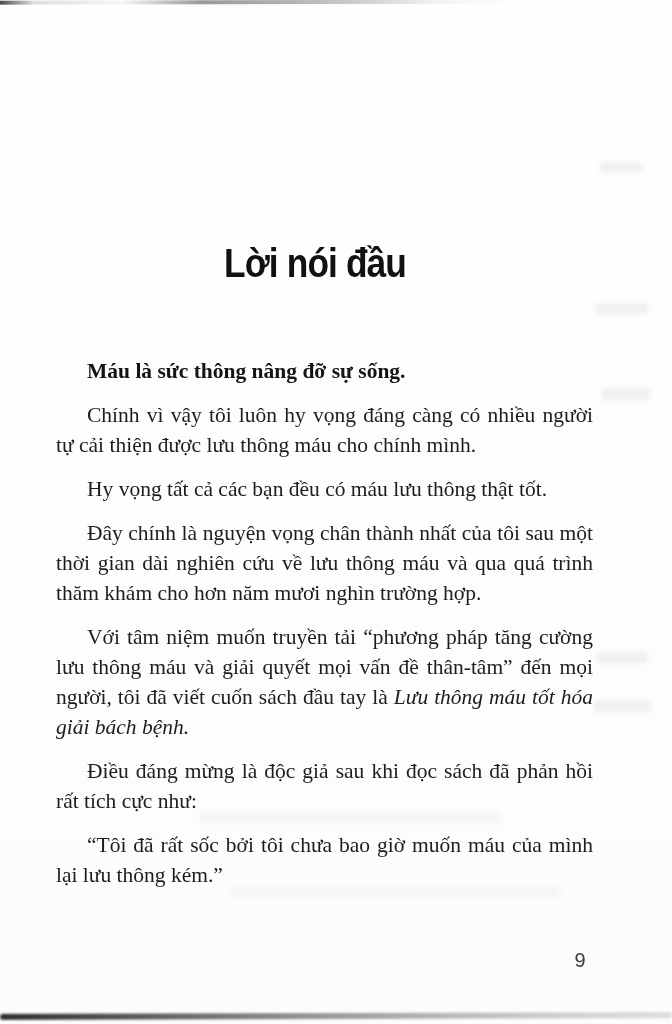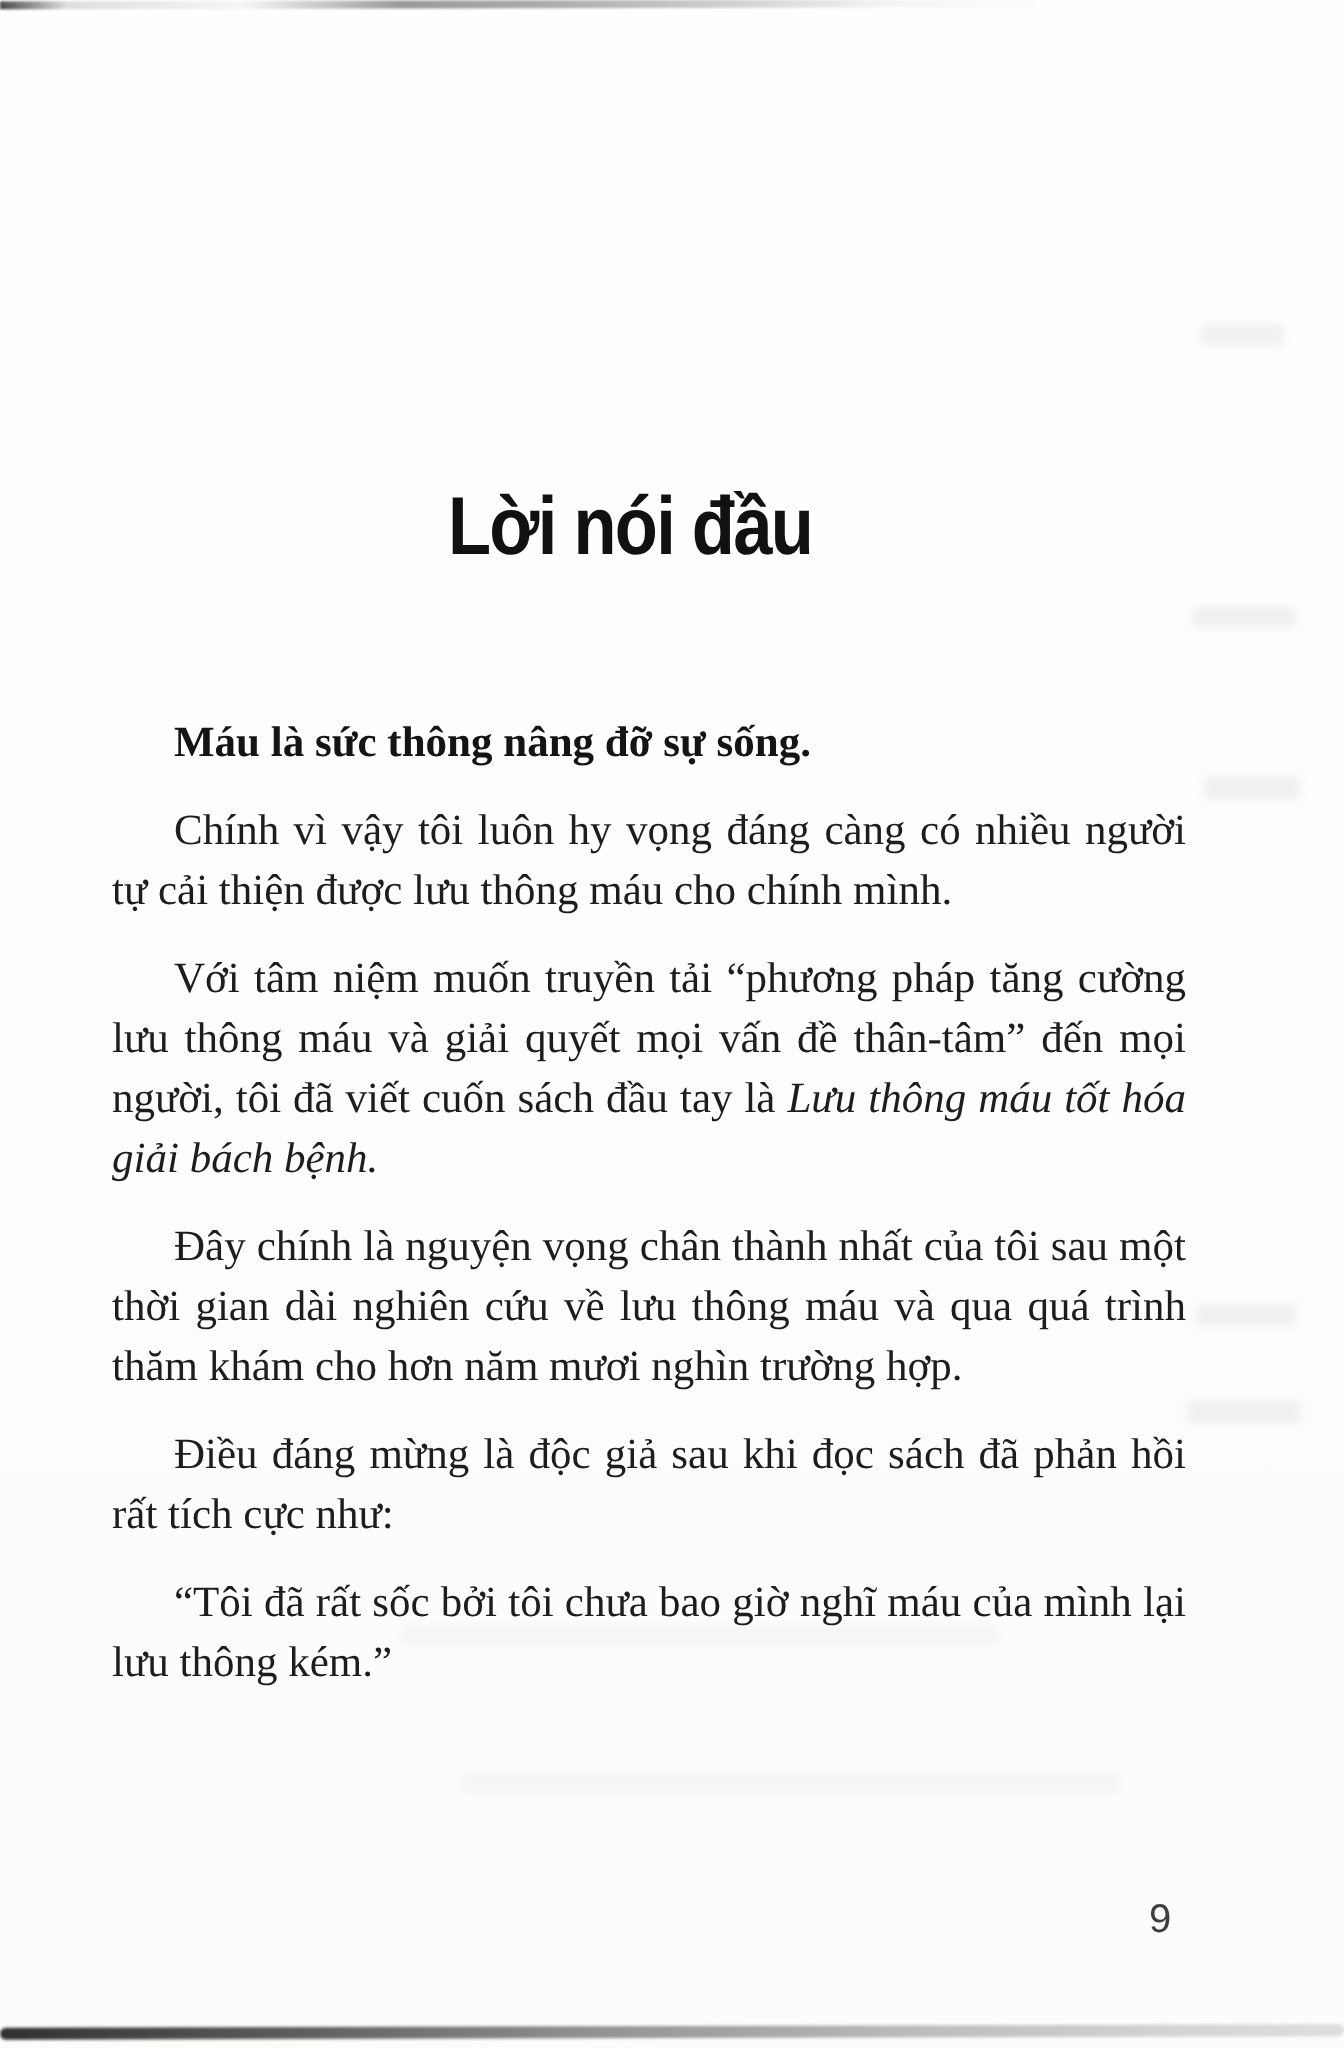--- a/index.html
+++ b/index.html
@@ -116,23 +116,24 @@
   <div class="smudge" style="top:652px; left:598px; width:50px; height:11px;"></div>
   <div class="smudge" style="top:700px; left:594px; width:56px; height:12px;"></div>
   <div class="smudge" style="top:812px; left:200px; width:300px; height:11px; background:rgba(110,110,110,0.05);"></div>
   <div class="smudge" style="top:886px; left:230px; width:330px; height:11px; background:rgba(110,110,110,0.05);"></div>
 
   <h1 class="title">Lời nói đầu</h1>
 
   <div class="body-text">
       <p class="lead"><span>Máu là sức thông nâng đỡ sự sống.</span></p>
       <p><span>Chính vì vậy tôi luôn hy vọng đáng càng có nhiều người tự cải thiện được lưu thông máu cho chính mình.</span></p>
+      <p><span>Hy vọng tất cả các bạn đều có máu lưu thông thật tốt.</span></p>
+      <p><span>Đây chính là nguyện vọng chân thành nhất của tôi sau một thời gian dài nghiên cứu về lưu thông máu và qua quá trình thăm khám cho hơn năm mươi nghìn trường hợp.</span></p>
       <p><span>Với tâm niệm muốn truyền tải “phương pháp tăng cường lưu thông máu và giải quyết mọi vấn đề thân-tâm” đến mọi người, tôi đã viết cuốn sách đầu tay là </span><span class="it">Lưu thông máu tốt hóa giải bách bệnh.</span></p>
-      <p><span>Đây chính là nguyện vọng chân thành nhất của tôi sau một thời gian dài nghiên cứu về lưu thông máu và qua quá trình thăm khám cho hơn năm mươi nghìn trường hợp.</span></p>
       <p><span>Điều đáng mừng là độc giả sau khi đọc sách đã phản hồi rất tích cực như:</span></p>
-      <p><span>“Tôi đã rất sốc bởi tôi chưa bao giờ nghĩ máu của mình lại lưu thông kém.”</span></p>
+      <p><span>“Tôi đã rất sốc bởi tôi chưa bao giờ muốn máu của mình lại lưu thông kém.”</span></p>
     </div>
 
   <div class="page-num">9</div>
 
   <div class="edge-bottom"></div>
 
 </div>
 
 </body></html>

